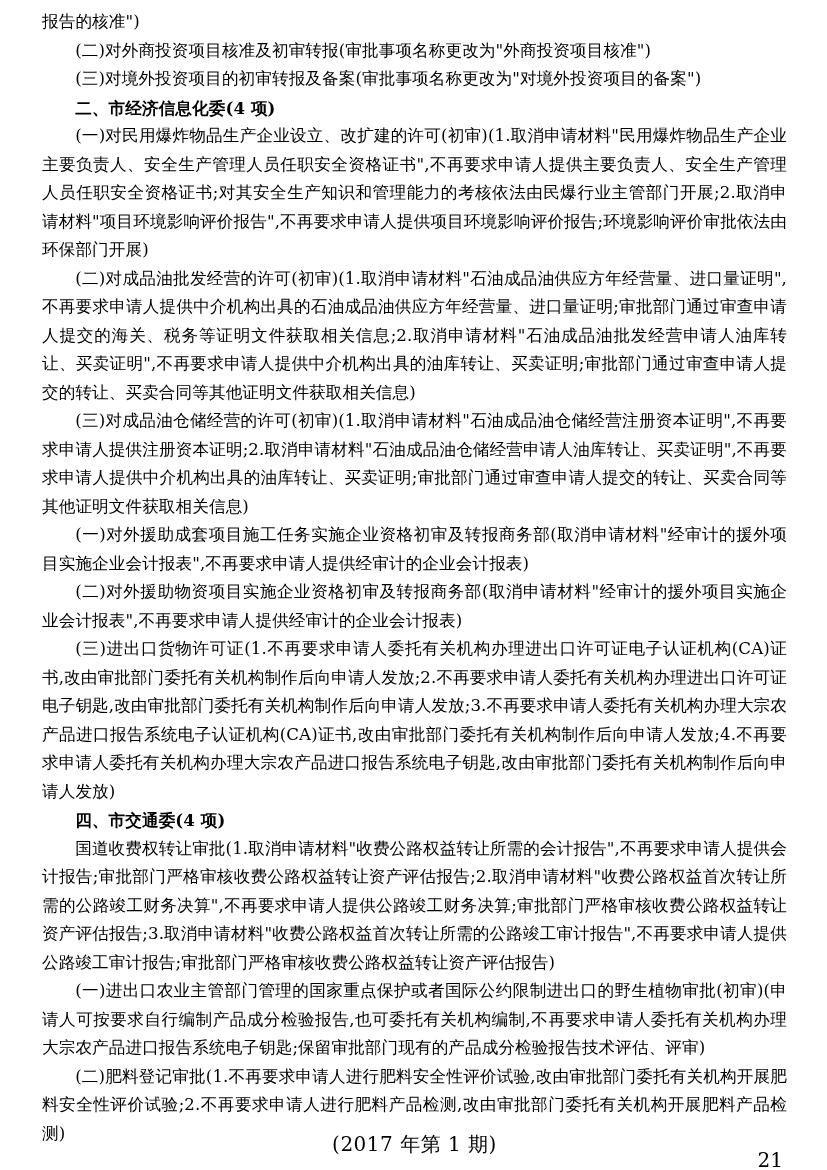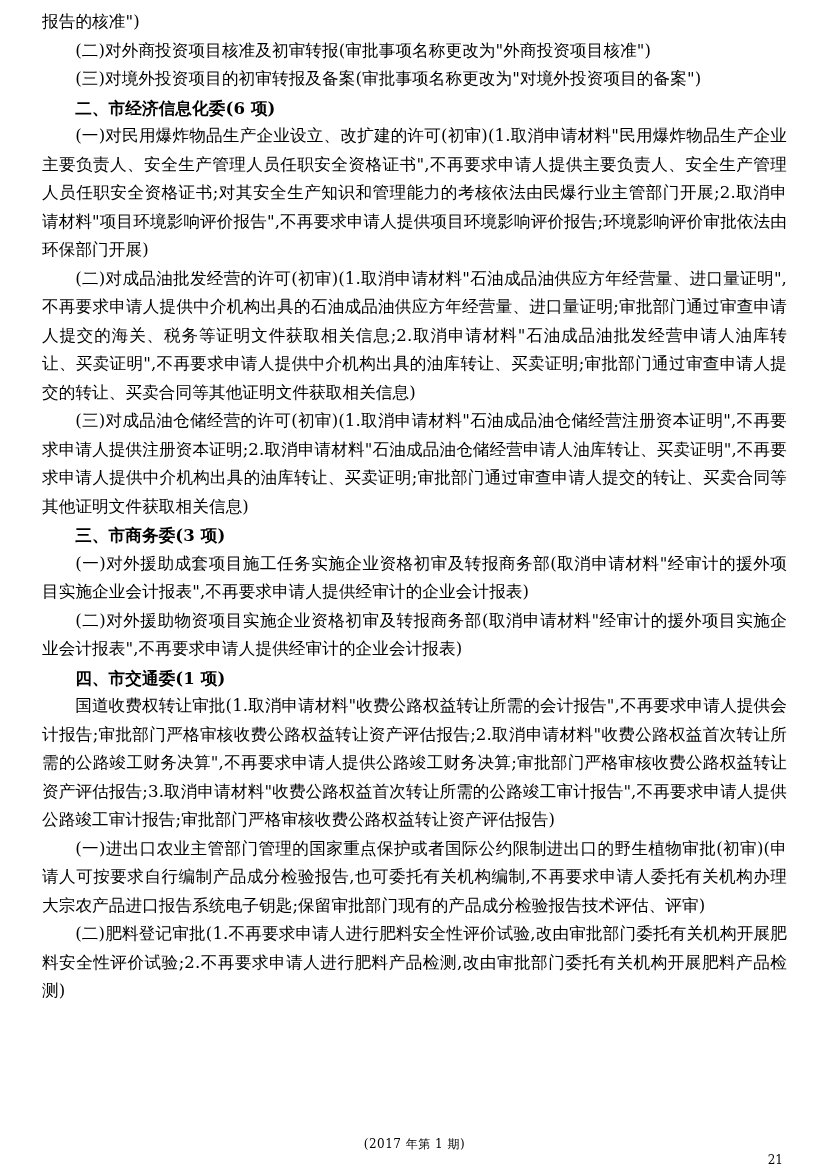--- a/index.html
+++ b/index.html
@@ -40,21 +40,21 @@
     margin: 0;
     text-indent: 2em;
     font-weight: bold;
   }
   .footer {
     position: absolute;
     left: 42px;
     right: 40px;
     bottom: 14px;
     height: 24px;
-    font-size: 12px;
+    font-size: 20px;
     line-height: 24px;
   }
   .footer-center {
     position: absolute;
     left: 0;
     right: 0;
     text-align: center;
     letter-spacing: 0.5px;
   }
   .footer-right {
@@ -67,28 +67,28 @@
 </style>
 </head>
 <body>
 
 <div class="page">
 
   <div class="doc-body" id="doc-body">
       <p class="para">报告的核准")</p>
       <p class="indent1">(二)对外商投资项目核准及初审转报(审批事项名称更改为"外商投资项目核准")</p>
       <p class="indent1">(三)对境外投资项目的初审转报及备案(审批事项名称更改为"对境外投资项目的备案")</p>
-      <p class="heading">二、市经济信息化委(6 项)</p>
+      <p class="heading">二、市经济信息化委(4 项)</p>
       <p class="indent1">(一)对民用爆炸物品生产企业设立、改扩建的许可(初审)(1.取消申请材料"民用爆炸物品生产企业主要负责人、安全生产管理人员任职安全资格证书",不再要求申请人提供主要负责人、安全生产管理人员任职安全资格证书;对其安全生产知识和管理能力的考核依法由民爆行业主管部门开展;2.取消申请材料"项目环境影响评价报告",不再要求申请人提供项目环境影响评价报告;环境影响评价审批依法由环保部门开展)</p>
       <p class="indent1">(二)对成品油批发经营的许可(初审)(1.取消申请材料"石油成品油供应方年经营量、进口量证明",不再要求申请人提供中介机构出具的石油成品油供应方年经营量、进口量证明;审批部门通过审查申请人提交的海关、税务等证明文件获取相关信息;2.取消申请材料"石油成品油批发经营申请人油库转让、买卖证明",不再要求申请人提供中介机构出具的油库转让、买卖证明;审批部门通过审查申请人提交的转让、买卖合同等其他证明文件获取相关信息)</p>
       <p class="indent1">(三)对成品油仓储经营的许可(初审)(1.取消申请材料"石油成品油仓储经营注册资本证明",不再要求申请人提供注册资本证明;2.取消申请材料"石油成品油仓储经营申请人油库转让、买卖证明",不再要求申请人提供中介机构出具的油库转让、买卖证明;审批部门通过审查申请人提交的转让、买卖合同等其他证明文件获取相关信息)</p>
-      <p class="heading">三、市商务委(3 项)</p>
       <p class="indent1">(一)对外援助成套项目施工任务实施企业资格初审及转报商务部(取消申请材料"经审计的援外项目实施企业会计报表",不再要求申请人提供经审计的企业会计报表)</p>
       <p class="indent1">(二)对外援助物资项目实施企业资格初审及转报商务部(取消申请材料"经审计的援外项目实施企业会计报表",不再要求申请人提供经审计的企业会计报表)</p>
-      <p class="heading">四、市交通委(1 项)</p>
+      <p class="indent1">(三)进出口货物许可证(1.不再要求申请人委托有关机构办理进出口许可证电子认证机构(CA)证书,改由审批部门委托有关机构制作后向申请人发放;2.不再要求申请人委托有关机构办理进出口许可证电子钥匙,改由审批部门委托有关机构制作后向申请人发放;3.不再要求申请人委托有关机构办理大宗农产品进口报告系统电子认证机构(CA)证书,改由审批部门委托有关机构制作后向申请人发放;4.不再要求申请人委托有关机构办理大宗农产品进口报告系统电子钥匙,改由审批部门委托有关机构制作后向申请人发放)</p>
+      <p class="heading">四、市交通委(4 项)</p>
       <p class="indent1">国道收费权转让审批(1.取消申请材料"收费公路权益转让所需的会计报告",不再要求申请人提供会计报告;审批部门严格审核收费公路权益转让资产评估报告;2.取消申请材料"收费公路权益首次转让所需的公路竣工财务决算",不再要求申请人提供公路竣工财务决算;审批部门严格审核收费公路权益转让资产评估报告;3.取消申请材料"收费公路权益首次转让所需的公路竣工审计报告",不再要求申请人提供公路竣工审计报告;审批部门严格审核收费公路权益转让资产评估报告)</p>
       <p class="indent1">(一)进出口农业主管部门管理的国家重点保护或者国际公约限制进出口的野生植物审批(初审)(申请人可按要求自行编制产品成分检验报告,也可委托有关机构编制,不再要求申请人委托有关机构办理大宗农产品进口报告系统电子钥匙;保留审批部门现有的产品成分检验报告技术评估、评审)</p>
       <p class="indent1">(二)肥料登记审批(1.不再要求申请人进行肥料安全性评价试验,改由审批部门委托有关机构开展肥料安全性评价试验;2.不再要求申请人进行肥料产品检测,改由审批部门委托有关机构开展肥料产品检测)</p>
     </div>
 
   <div class="footer">
     <span class="footer-center">(2017 年第 1 期)</span>
     <span class="footer-right">21</span>
   </div>
 

